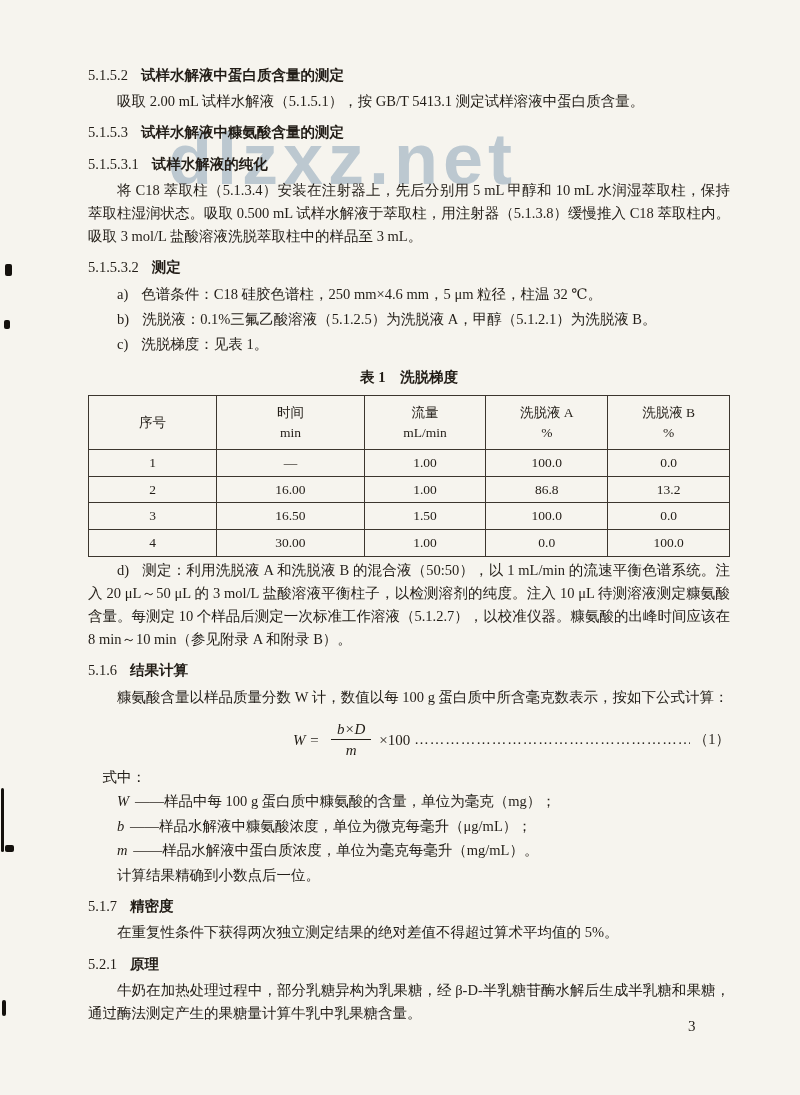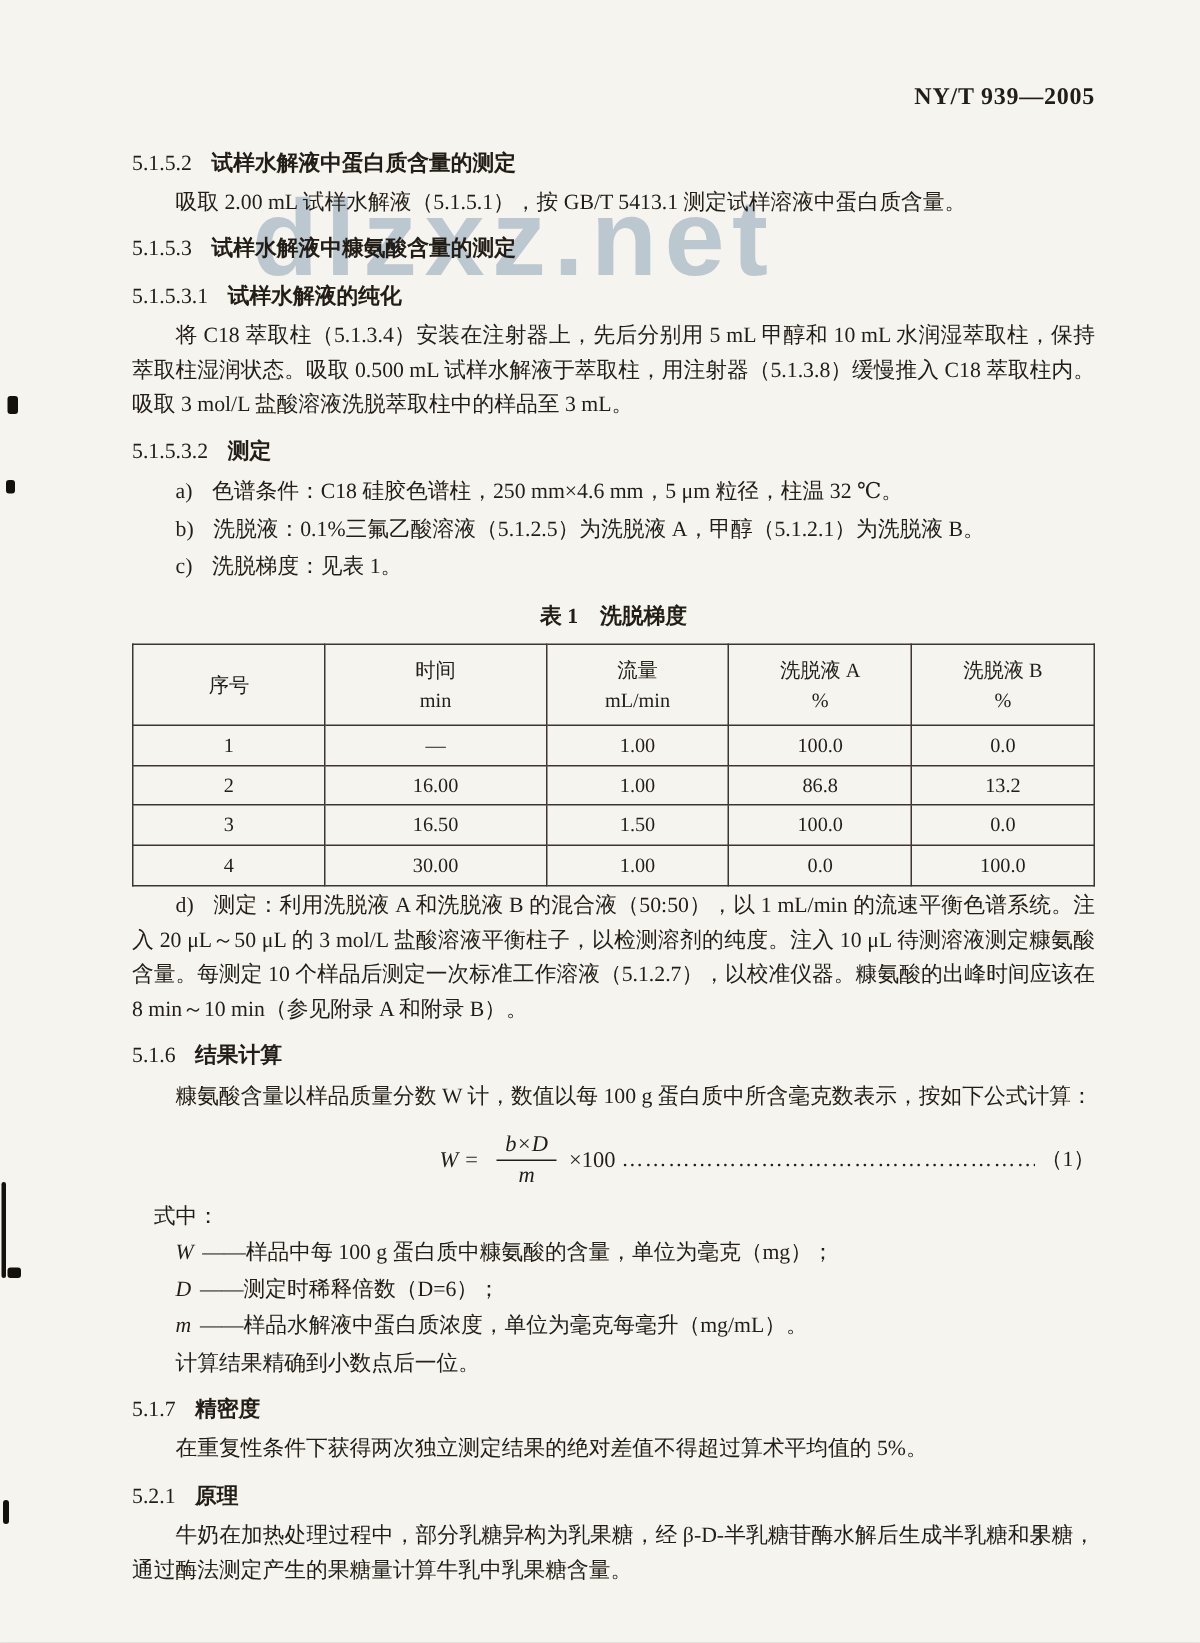--- a/index.html
+++ b/index.html
@@ -93,21 +93,20 @@
   .a4 { left: 5px; top: 845px; width: 9px; height: 7px; }
   .a5 { left: 2px; top: 1000px; width: 4px; height: 16px; }
 </style>
 </head>
 <body>
 
 <div class="page">
 
   <div class="watermark">dlzxz.net</div>
 
-  <div class="doc-code">NY/T 939—2005</div>
 
   <div class="content">
 
     <p class="h"><span class="num">5.1.5.2</span><span class="t">试样水解液中蛋白质含量的测定</span></p>
     <p class="p">吸取 2.00 mL 试样水解液（5.1.5.1），按 GB/T 5413.1 测定试样溶液中蛋白质含量。</p>
 
     <p class="h"><span class="num">5.1.5.3</span><span class="t">试样水解液中糠氨酸含量的测定</span></p>
 
     <p class="h"><span class="num">5.1.5.3.1</span><span class="t">试样水解液的纯化</span></p>
     <p class="p">将 C18 萃取柱（5.1.3.4）安装在注射器上，先后分别用 5 mL 甲醇和 10 mL 水润湿萃取柱，保持萃取柱湿润状态。吸取 0.500 mL 试样水解液于萃取柱，用注射器（5.1.3.8）缓慢推入 C18 萃取柱内。吸取 3 mol/L 盐酸溶液洗脱萃取柱中的样品至 3 mL。</p>
@@ -199,21 +198,21 @@
         </span>
         <span class="suffix">×100</span>
       </span>
       <span class="leader">……………………………………………………</span>
       <span class="eq-num">（1）</span>
     </div>
 
     <p class="where">式中：</p>
 
     <p class="def"><span class="sym">W</span><span class="dash-text">——样品中每 100 g 蛋白质中糠氨酸的含量，单位为毫克（mg）；</span></p>
-    <p class="def"><span class="sym">D</span><span class="dash-text">——测定时稀释倍数（D=6）；</span></p>
+    <p class="def"><span class="sym">b</span><span class="dash-text">——样品水解液中糠氨酸浓度，单位为微克每毫升（μg/mL）；</span></p>
     <p class="def"><span class="sym">m</span><span class="dash-text">——样品水解液中蛋白质浓度，单位为毫克每毫升（mg/mL）。</span></p>
 
     <p class="p">计算结果精确到小数点后一位。</p>
 
     <p class="h"><span class="num">5.1.7</span><span class="t">精密度</span></p>
     <p class="p">在重复性条件下获得两次独立测定结果的绝对差值不得超过算术平均值的 5%。</p>
 
 
     <p class="h"><span class="num">5.2.1</span><span class="t">原理</span></p>
     <p class="p">牛奶在加热处理过程中，部分乳糖异构为乳果糖，经 β-D-半乳糖苷酶水解后生成半乳糖和果糖，通过酶法测定产生的果糖量计算牛乳中乳果糖含量。</p>

